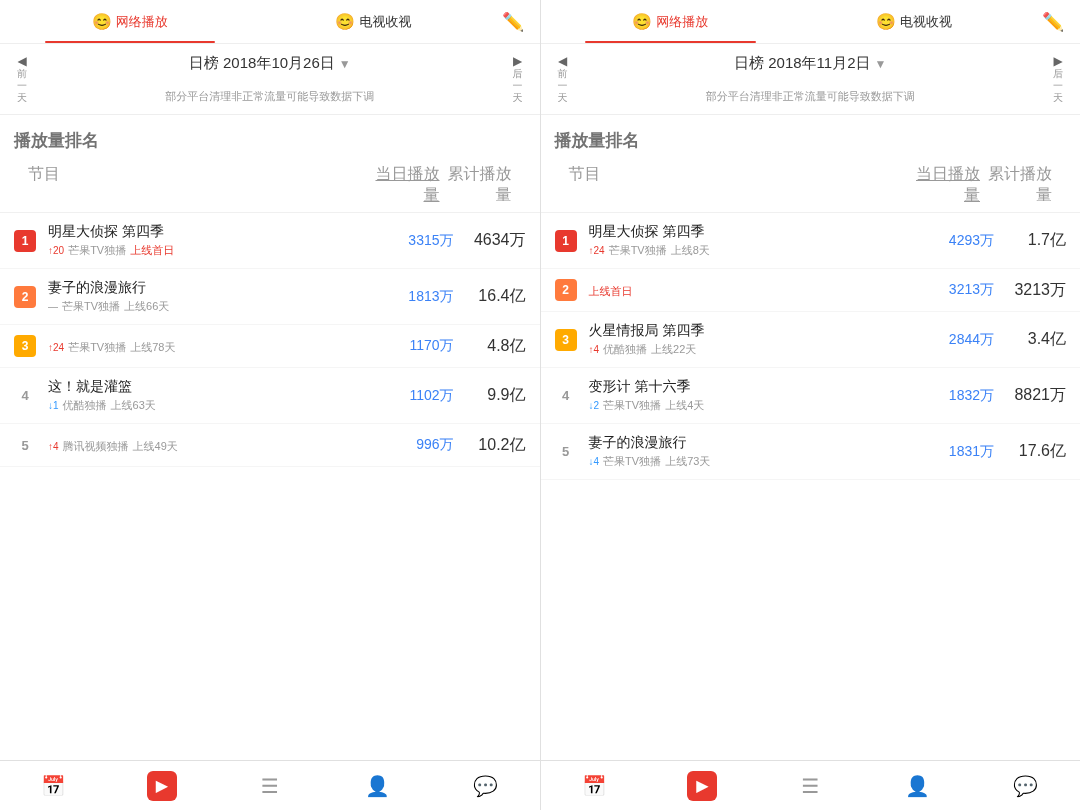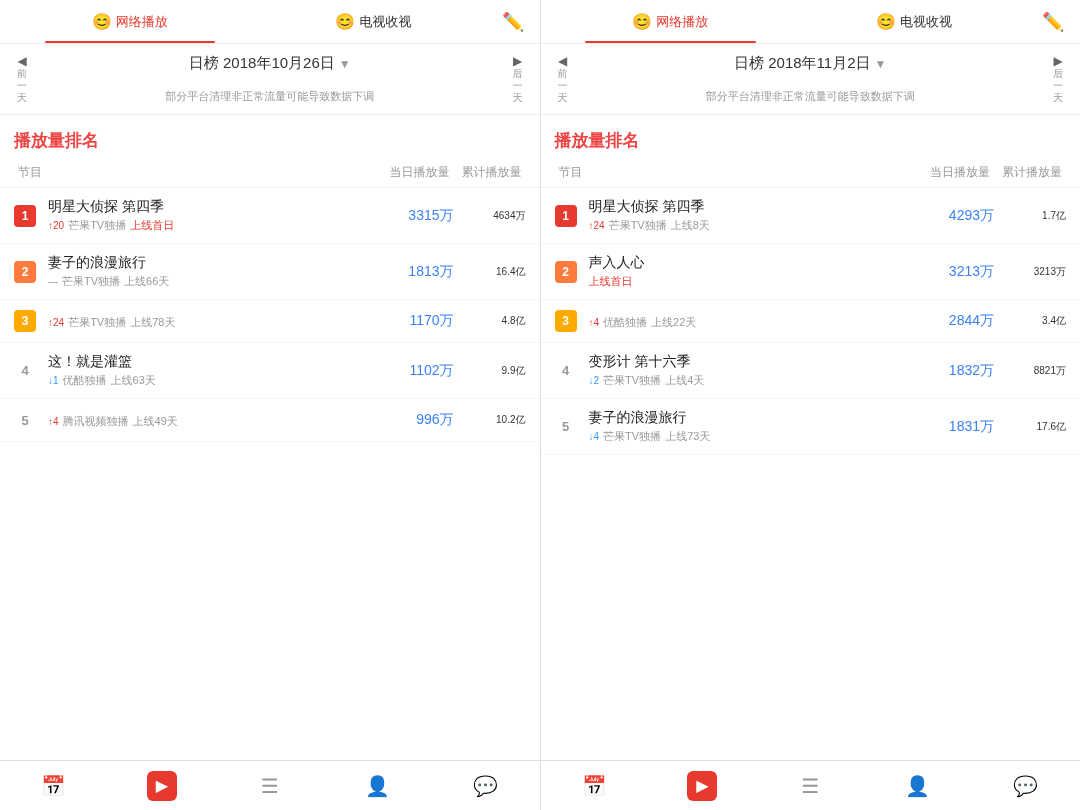--- a/index.html
+++ b/index.html
@@ -130,35 +130,35 @@
     .date-subtitle {
       font-size: 11px;
       color: #999;
       margin-top: 16px;
     }
 
     
     .section-title {
       font-size: 17px;
       font-weight: 600;
-      color: #ef4444;
+      color: #737373;
       padding: 14px 14px 6px 14px;
     }
 
     
     .table-header {
       display: flex;
-      padding: 6px 18px;
-      font-size: 12px;
+      padding: 6px 28px;
+      font-size: 16px;
       color: #999;
       border-bottom: 1px solid #f0f0f0;
     }
 
     .col-name { flex: 1; }
-    .col-daily { width: 72px; text-align: right; }
+    .col-daily { width: 72px; text-align: right; text-decoration: underline; }
     .col-total { width: 72px; text-align: right; }
 
     
     .rank-list {
       flex: 1;
       overflow-y: auto;
     }
 
     .rank-item {
       display: flex;
@@ -239,21 +239,21 @@
       width: 72px;
       text-align: right;
       font-size: 14px;
       color: #3b82f6;
       font-weight: 500;
     }
 
     .col-total-val {
       width: 72px;
       text-align: right;
-      font-size: 10px;
+      font-size: 16px;
       color: #333;
     }
 
     
     .bottom-nav {
       display: flex;
       background: #fff;
       border-top: 1px solid #e0e0e0;
       height: 50px;
     }
@@ -469,35 +469,35 @@
             </div>
           </div>
           <div class="col-daily-val">4293万</div>
           <div class="col-total-val">1.7亿</div>
         </div>
         <div class="rank-item">
           <div class="rank-num-wrap">
             <div class="rank-badge r2">2</div>
           </div>
           <div class="rank-info">
-            <div class="rank-title-row">
-              <span class="rank-show-name">声入人心</span>
-            </div>
             <div class="rank-meta">
               <span class="tag-online">上线首日</span>
             </div>
           </div>
           <div class="col-daily-val">3213万</div>
           <div class="col-total-val">3213万</div>
         </div>
         <div class="rank-item">
           <div class="rank-num-wrap">
             <div class="rank-badge r3">3</div>
           </div>
           <div class="rank-info">
+            <div class="rank-title-row">
+              <span class="rank-show-name">火星情报局 第四季</span>
+            </div>
             <div class="rank-meta">
               <span class="trend-up">↑4</span>
               <span>优酷独播</span>
               <span class="">上线22天</span>
             </div>
           </div>
           <div class="col-daily-val">2844万</div>
           <div class="col-total-val">3.4亿</div>
         </div>
         <div class="rank-item">

